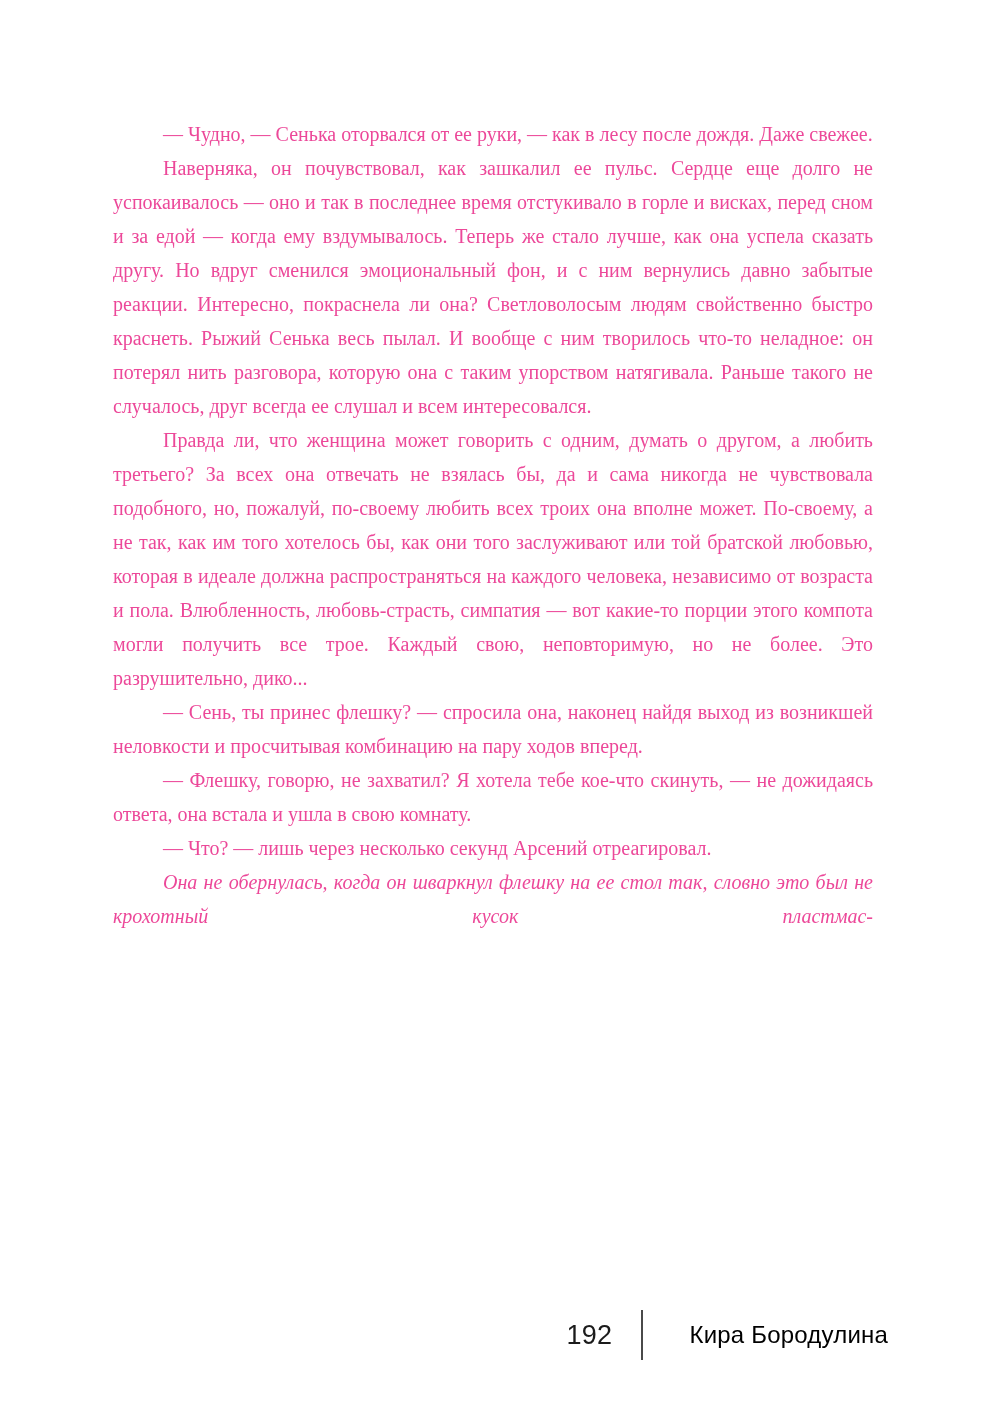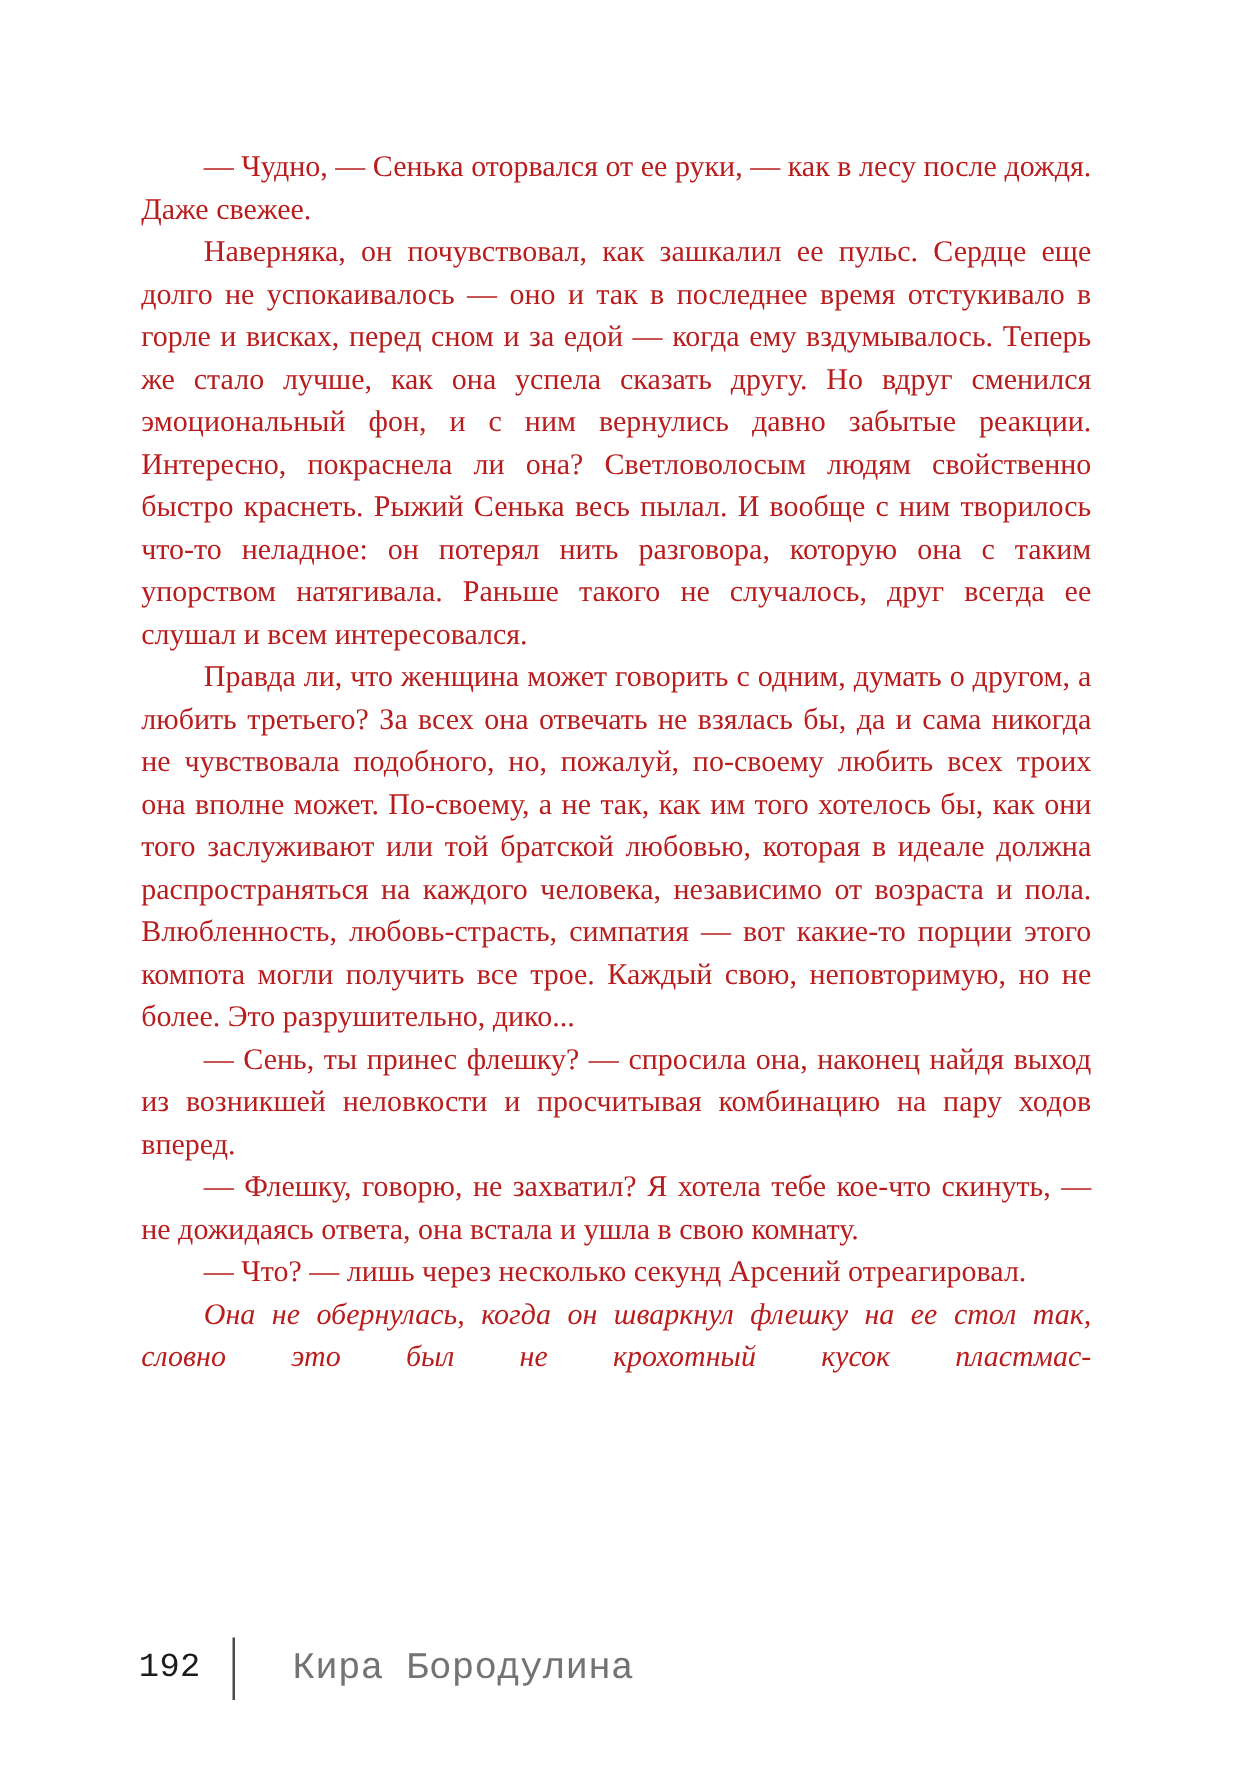--- a/index.html
+++ b/index.html
@@ -23,68 +23,69 @@
     position: absolute;
     left: 113px;
     top: 117px;
     width: 760px;
   }
 
   .para {
     margin: 0;
     padding: 0;
     font-family: "Liberation Serif", "DejaVu Serif", serif;
-    font-size: 24px;
+    font-size: 20px;
     line-height: 34px;
-    color: #b91c1c;
+    color: #ec4899;
     text-align: justify;
     text-indent: 50px;
     -webkit-hyphens: none;
     hyphens: none;
     word-spacing: 0px;
   }
 
   
   .para.last-line-justified {
     text-align-last: justify;
     font-style: italic;
   }
 
   
   #footer {
     position: absolute;
-    left: 111px;
+    left: 128px;
     top: 1305px;
     width: 760px;
     height: 60px;
     display: flex;
     align-items: center;
-    font-family: Liberation Mono, monospace;
+    font-family: Liberation Sans, sans-serif;
+    justify-content: flex-end;
   }
 
   #page-number {
     font-size: 27px;
     color: #1b1b1b;
     line-height: 1;
     width: 75px;
     flex: 0 0 auto;
     letter-spacing: 0.3px;
   }
 
   #footer-divider {
     flex: 0 0 auto;
     width: 2px;
     height: 50px;
     background: #4a4a4a;
     margin-right: 46px;
   }
 
   #footer-author {
-    font-size: 30px;
-    color: #737373;
+    font-size: 24px;
+    color: #000000;
     line-height: 1;
     letter-spacing: 0.2px;
   }
 </style>
 </head>
 <body>
 
 <div id="page">
 
   <div id="text-column">

